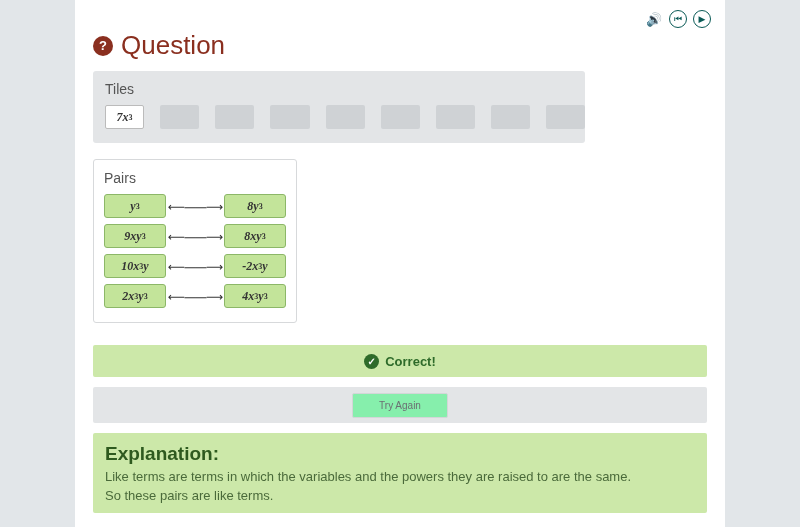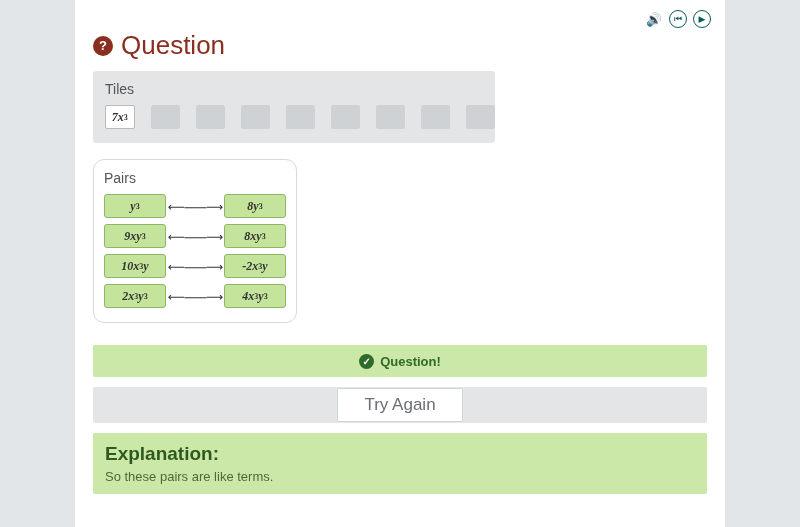--- a/index.html
+++ b/index.html
@@ -71,21 +71,21 @@
     font-size: 26px;
     font-weight: 500;
   }
   .q-text { color: #444; margin-bottom: 6px; }
   .q-sub { color: #444; margin-bottom: 14px; }
 
   .tiles-box {
     background: #e3e5e7;
     border-radius: 3px;
     padding: 10px 0 14px 12px;
-    width: 402px;
+    width: 492px;
   }
   .tiles-title { color: #555; font-size: 14px; margin-bottom: 8px; }
   .tiles-row { display: flex; gap: 16px; }
   .tile-filled {
     background: #fff;
     border: 1px solid #bbb;
     border-radius: 2px;
     width: 42px;
     height: 24px;
     display: flex;
@@ -100,21 +100,21 @@
   .tile-filled sup { font-size: 8px; font-style: normal; vertical-align: super; }
   .tile-empty {
     background: #cfd2d5;
     border-radius: 2px;
     width: 42px;
     height: 24px;
   }
 
   .pairs-box {
     border: 1px solid #d7d9db;
-    border-radius: 11px;
+    border-radius: 3px;
     width: 204px;
     padding: 10px 10px 12px 10px;
     margin-top: 16px;
   }
   .pairs-title { color: #555; margin-bottom: 8px; }
   .pair-row {
     display: flex;
     align-items: center;
     justify-content: space-between;
     margin-bottom: 6px;
@@ -170,24 +170,24 @@
   .try-row {
     margin-top: 10px;
     background: #e3e5e7;
     border-radius: 2px;
     height: 36px;
     display: flex;
     align-items: center;
     justify-content: center;
   }
   .try-btn {
-    background: #ffffff;
+    background: #86efac;
     border: 1px solid #d3d6d8;
     color: #6b6f73;
-    font-size: 17px;
+    font-size: 10px;
     padding: 6px 26px;
     border-radius: 2px;
     cursor: pointer;
   }
   .explain-box {
     margin-top: 10px;
     background: #cce8a9;
     border-radius: 2px;
     padding: 10px 12px;
     color: #3a5a2b;
@@ -283,25 +283,26 @@
           <span>4x</span>
           <sup>3</sup>
           <span>y</span>
           <sup>3</sup>
         </div>
     </div>
   </div>
 
   <div class="correct-banner">
     <div class="check-circle">✓</div>
-    <span>Question!</span>
+    <span>Correct!</span>
   </div>
 
   <div class="try-row">
     <button class="try-btn">Try Again</button>
   </div>
 
   <div class="explain-box">
     <div class="explain-title">Explanation:</div>
+    <div class="explain-line">Like terms are terms in which the variables and the powers they are raised to are the same.</div>
     <div class="explain-line">So these pairs are like terms.</div>
   </div>
 
 </div>
 
 </body></html>

